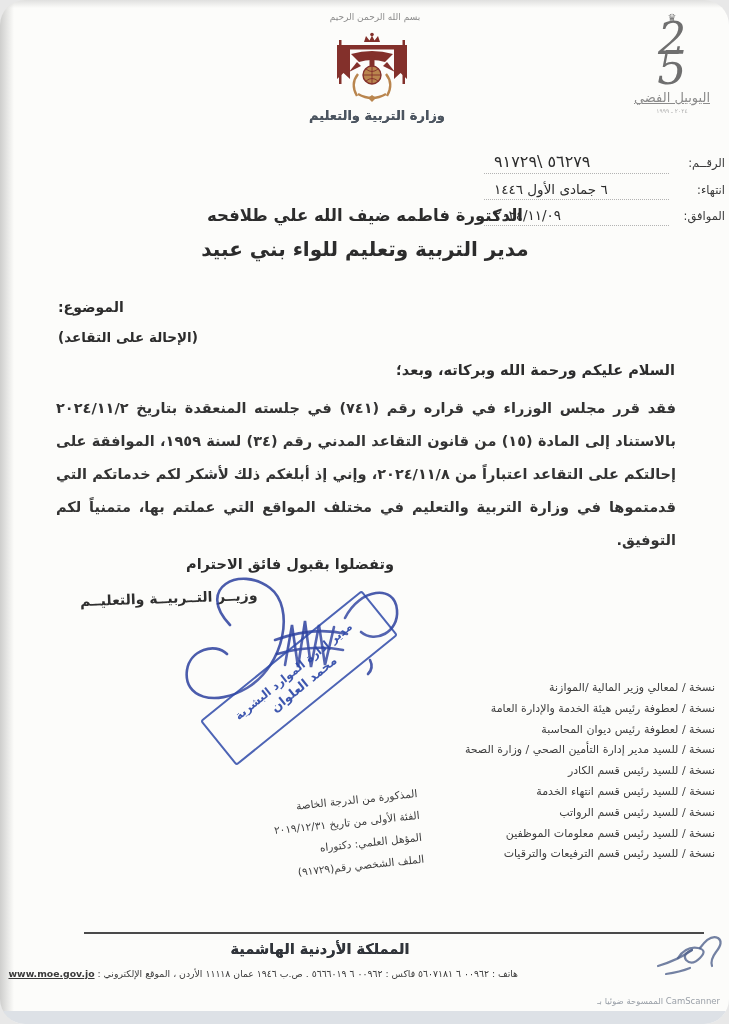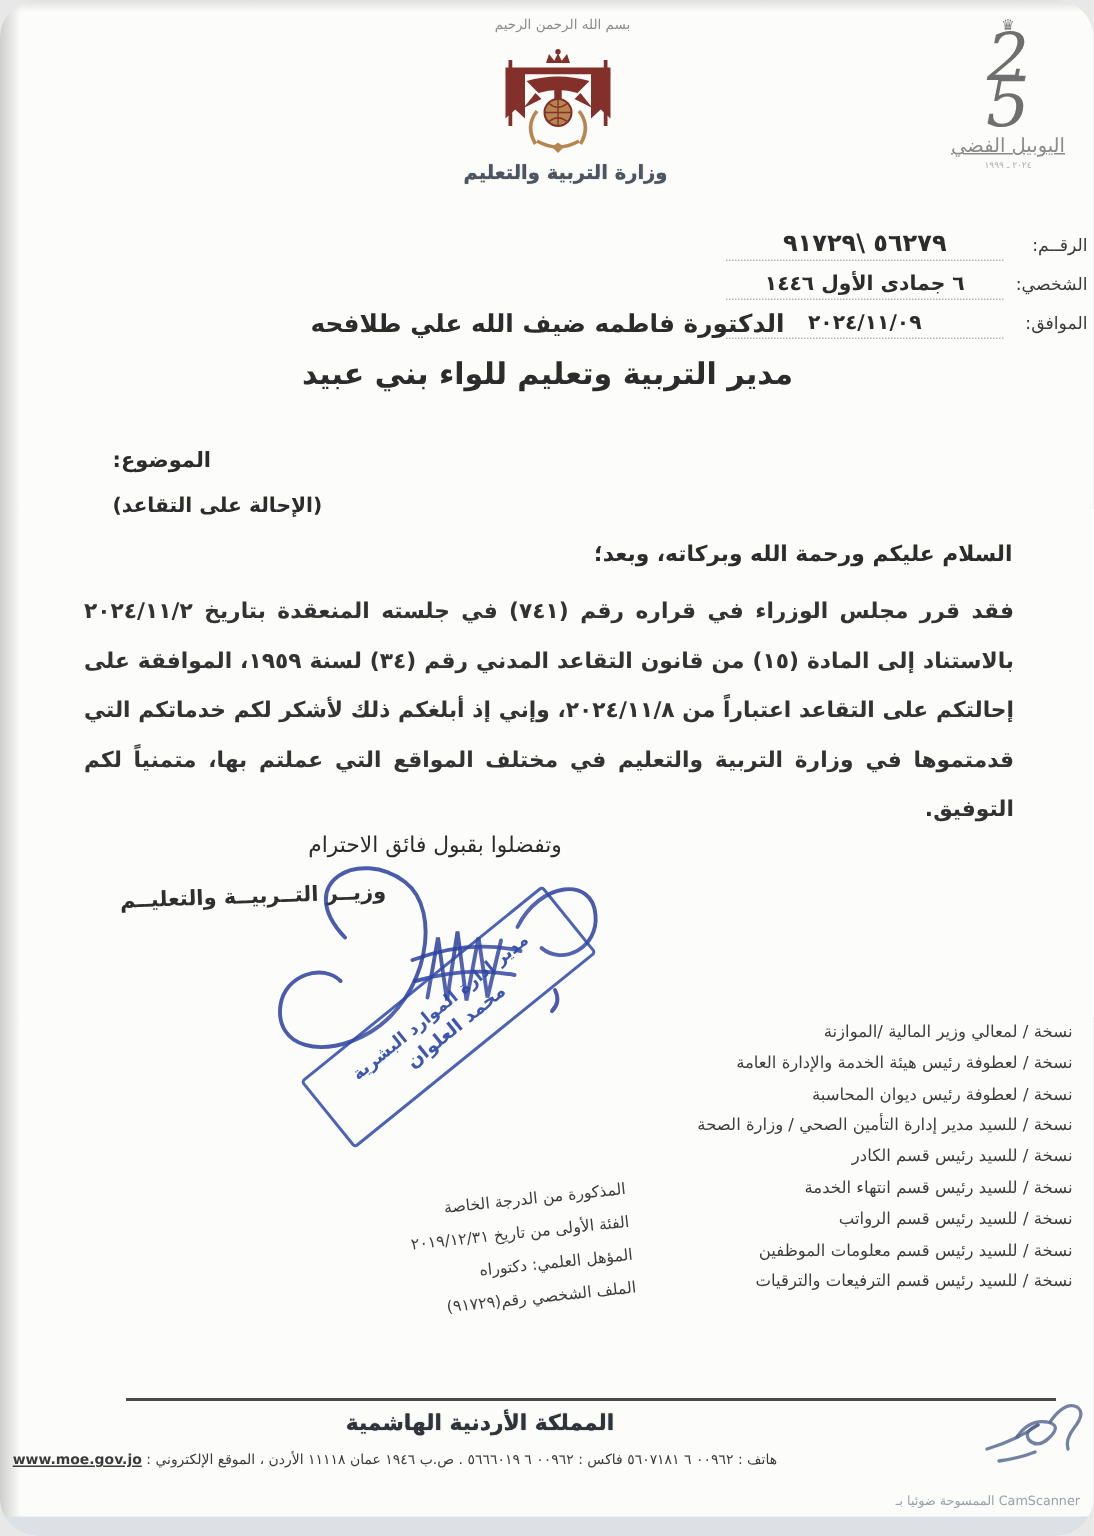--- a/index.html
+++ b/index.html
@@ -24,39 +24,39 @@
   .jubilee .crown-dot{font-size:10px;line-height:8px;color:#7a7a7a;}
   .jubilee .two{font-family:"DejaVu Serif",serif;font-size:44px;line-height:34px;font-style:italic;}
   .jubilee .five{font-family:"DejaVu Serif",serif;font-size:46px;line-height:36px;font-style:italic;margin-top:-6px;}
   .jubilee .cap{font-size:13px;color:#8b8b8b;margin-top:4px;text-decoration:underline;}
   .jubilee .cap2{font-size:6px;color:#b0b0b0;margin-top:2px;}
 
   
   .ref{position:absolute;right:4px;top:152px;width:330px;direction:rtl;}
   .ref-row{display:flex;align-items:baseline;margin-bottom:7px;}
   .ref-label{font-size:11.5px;color:#3a3a3a;width:56px;flex:none;}
-  .ref-value{font-weight:bold;border-bottom:1px dotted #b3b3b3;text-align:center;
+  .ref-value{font-weight:normal;border-bottom:1px dotted #b3b3b3;text-align:left;
     min-width:165px;padding:0 10px 2px 10px;}
   .ref-value.big{font-size:16px;letter-spacing:1px;}
   .ref-value.mid{font-size:13.5px;}
 
   .addressee{position:absolute;left:165px;top:199px;width:400px;text-align:center;direction:rtl;}
   .addressee .name{font-size:16.5px;font-weight:bold;line-height:34px;}
   .addressee .role{font-size:20px;font-weight:bold;line-height:32px;}
 
-  .subject{position:absolute;left:75px;top:292px;direction:rtl;text-align:left;}
+  .subject{position:absolute;left:58px;top:292px;direction:rtl;text-align:left;}
   .subject .lbl{font-size:14px;font-weight:bold;line-height:30px;}
   .subject .val{font-size:13.5px;font-weight:bold;line-height:30px;}
 
   .greeting{position:absolute;right:54px;top:362px;direction:rtl;
     font-size:14.5px;font-weight:bold;}
   .body-par{position:absolute;left:56px;top:392px;width:620px;direction:rtl;
     font-size:14.5px;font-weight:bold;line-height:33px;text-align:justify;color:#333;}
   .closing{position:absolute;left:140px;top:556px;width:300px;text-align:center;
-    direction:rtl;font-size:14.5px;font-weight:normal;}
+    direction:rtl;font-size:14.5px;font-weight:bold;}
 
   .minister-title{position:absolute;left:80px;top:590px;direction:rtl;
     font-size:14px;font-weight:bold;transform:rotate(-2deg);color:#2f2f2f;}
   .signature-svg{position:absolute;left:135px;top:570px;}
   .stamp{position:absolute;left:195px;top:649px;width:204px;height:54px;
     border:2.5px solid rgba(46,73,168,.85);border-radius:3px;
     transform:rotate(-39deg);display:flex;flex-direction:column;justify-content:center;
     text-align:center;color:rgba(46,73,168,.92);direction:rtl;background:rgba(255,255,255,.05);}
   .stamp .l1{font-size:11.5px;font-weight:bold;line-height:16px;}
   .stamp .l2{font-size:12.5px;font-weight:bold;line-height:18px;}
@@ -130,21 +130,21 @@
     <div class="cap">اليوبيل الفضي</div>
     <div class="cap2">٢٠٢٤ ـ ١٩٩٩</div>
   </div>
 
   <div class="ref">
     <div class="ref-row">
       <span class="ref-label">الرقــم:</span>
       <span class="ref-value big" dir="ltr">٥٦٢٧٩ \٩١٧٢٩</span>
     </div>
     <div class="ref-row">
-      <span class="ref-label">الشخصي:</span>
+      <span class="ref-label">انتهاء:</span>
       <span class="ref-value mid">٦ جمادى الأول ١٤٤٦</span>
     </div>
     <div class="ref-row">
       <span class="ref-label">الموافق:</span>
       <span class="ref-value mid">٢٠٢٤/١١/٠٩</span>
     </div>
   </div>
 
   <div class="addressee">
     <div class="name">الدكتورة فاطمه ضيف الله علي طلافحه</div>

